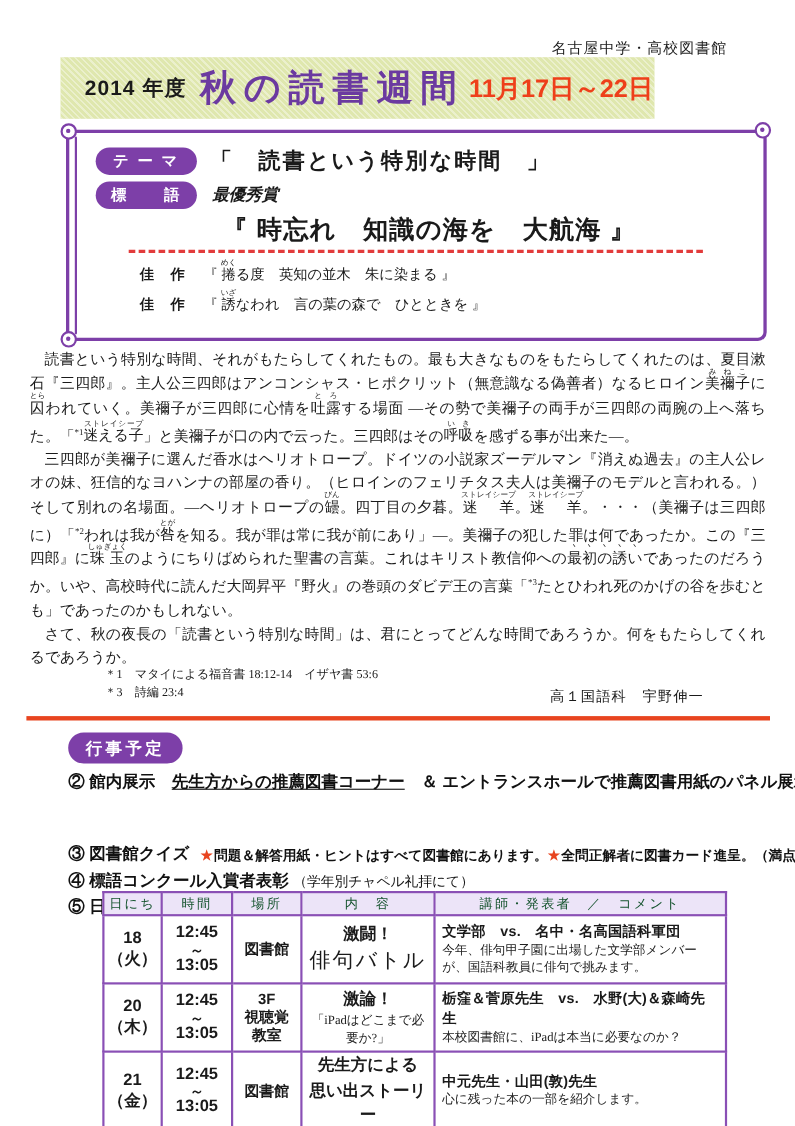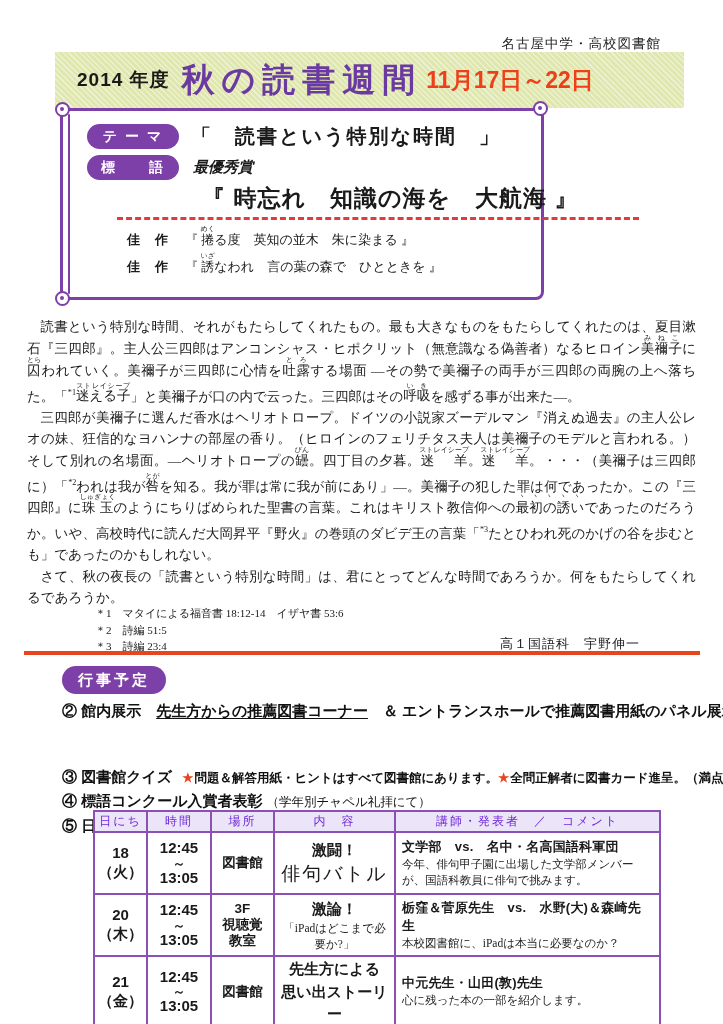--- a/index.html
+++ b/index.html
@@ -2,30 +2,30 @@
 <html><head>
 <meta charset="utf-8">
 <style>
   html,body{margin:0;padding:0;background:#888;}
   .page{position:relative;width:723px;height:1024px;background:#ffffff;
         font-family:"Liberation Serif","DejaVu Serif",serif;color:#1a1a1a;overflow:hidden;margin:0 auto;}
 
   .library-name{position:absolute;top:35px;right:62px;font-family:"Liberation Sans",sans-serif;
         font-size:13.5px;letter-spacing:1px;}
 
-  .banner{position:absolute;left:55px;top:52px;width:629px;height:56px;background:#dfe7ae;
+  .banner{position:absolute;left:55px;top:52px;width:540px;height:56px;background:#dfe7ae;
         background-image:repeating-linear-gradient(45deg,rgba(255,255,255,.38) 0 1.5px,transparent 1.5px 4px);
         display:flex;align-items:center;padding-left:22px;box-sizing:border-box;}
   .banner-year{font-family:"Liberation Sans",sans-serif;font-size:19px;font-weight:bold;letter-spacing:1px;}
   .banner-title{font-family:"Liberation Sans",sans-serif;font-size:33px;font-weight:bold;color:#6b3aa0;
         letter-spacing:7px;margin-left:12px;white-space:nowrap;}
   .banner-dates{font-family:"Liberation Sans",sans-serif;font-size:23px;font-weight:bold;color:#ee3f1a;
         margin-left:4px;white-space:nowrap;}
 
-  .scroll-box{position:absolute;left:60px;top:108px;width:484px;height:192px;border:3px solid #7d3fa8;
+  .scroll-box{position:absolute;left:60px;top:118px;width:637px;height:192px;border:3px solid #7d3fa8;
         border-radius:8px;box-sizing:border-box;padding:7px 12px 0 24px;background:#fff;}
   .scroll-box .inner-edge{position:absolute;left:5px;top:3px;bottom:3px;width:2px;background:#7d3fa8;border-radius:2px;}
   .curl{position:absolute;width:15px;height:15px;border:2.5px solid #7d3fa8;border-radius:50%;
         background:#fff;box-sizing:border-box;}
   .curl i{position:absolute;left:2.5px;top:2.5px;width:4px;height:4px;border-radius:50%;background:#7d3fa8;}
   .curl-tl{left:-8px;top:-9px;}
   .curl-tr{right:-7px;top:-10px;}
   .curl-bl{left:-8px;bottom:-9px;}
 
   .box-row{display:flex;align-items:center;margin-top:5px;}
@@ -40,40 +40,40 @@
   .red-dashed{margin:3px 0 5px 30px;width:522px;border-top:3px dashed #e23b3b;}
   .award-line{margin-left:40px;font-size:13px;line-height:24px;white-space:nowrap;}
   .award-rank{font-weight:bold;letter-spacing:1px;margin-right:16px;}
   ruby rt{font-size:7px;letter-spacing:0;}
 
   .article{position:absolute;left:27px;top:316px;width:669px;font-size:13.5px;line-height:21.6px;text-align:justify;}
   .article p{margin:0;text-indent:1em;}
   sup{font-size:0.6em;}
 
   .footnotes{position:absolute;left:95px;top:605px;font-size:11px;line-height:16.5px;}
-  .signature{position:absolute;left:500px;top:624px;font-size:13px;letter-spacing:1px;margin-top:11px;}
+  .signature{position:absolute;left:500px;top:624px;font-size:13px;letter-spacing:1px;}
   .divider{position:absolute;left:24px;top:651px;width:676px;height:4px;background:#e8441f;}
 
   .events-pill{position:absolute;left:62px;top:666px;height:28px;border-radius:14px;font-size:15px;
         letter-spacing:3px;padding:0 16px;}
   .event-list{position:absolute;left:62px;top:700px;width:630px;font-family:"Liberation Sans",sans-serif;
         font-weight:bold;font-size:15px;color:#111;}
   .event-item{margin-bottom:2px;line-height:22px;white-space:nowrap;}
   .event-item u{text-underline-offset:2px;}
   .item3{display:flex;align-items:flex-start;white-space:normal;margin-top:44px;}
   .item3-heading{white-space:nowrap;margin-right:10px;}
   .notes{display:flex;flex-direction:row;font-weight:bold;font-size:12.5px;line-height:18px;margin-top:3px;}
   .note-line{white-space:nowrap;}
   .star{color:#e8441f;margin-right:1px;}
   .item-note{font-weight:normal;font-size:12.5px;margin-left:4px;}
 
   .schedule{position:absolute;left:93px;top:810px;width:566px;border-collapse:collapse;table-layout:fixed;
         font-family:"Liberation Sans",sans-serif;background:#fff;}
   .schedule th,.schedule td{border:2px solid #8a50b5;padding:1px 3px;box-sizing:border-box;overflow:hidden;}
-  .schedule th{background:#ece4f8;color:#6d28d9;font-size:12px;font-weight:normal;height:21px;letter-spacing:2px;}
+  .schedule th{background:#ece4f8;color:#14532d;font-size:12px;font-weight:normal;height:21px;letter-spacing:2px;}
   .schedule td{text-align:center;vertical-align:middle;}
   .schedule tbody tr{height:62px;}
   .cell-date{font-size:15px;font-weight:bold;line-height:1.25;}
   .cell-time{font-size:15px;font-weight:bold;line-height:1.1;}
   .time-tilde{font-size:13px;font-weight:bold;line-height:1.0;}
   .cell-place{font-size:13.5px;font-weight:bold;line-height:1.2;}
   .content-main{font-size:15px;font-weight:bold;line-height:1.5;}
   .content-hand{font-size:19px;letter-spacing:2px;line-height:1.3;font-weight:500;}
   .content-quote{font-family:"Liberation Serif",serif;font-size:11.5px;line-height:1.4;}
   .cell-info{text-align:left !important;padding:3px 6px !important;}
@@ -126,21 +126,20 @@
   </div>
 
   <div class="article">
     <p>読書という特別な時間、それがもたらしてくれたもの。最も大きなものをもたらしてくれたのは、夏目漱石『三四郎』。主人公三四郎はアンコンシャス・ヒポクリット（無意識なる偽善者）なるヒロイン<ruby>美禰子<rt>みねこ</rt></ruby>に<ruby>囚<rt>とら</rt></ruby>われていく。美禰子が三四郎に心情を<ruby>吐露<rt>とろ</rt></ruby>する場面 ―その勢で美禰子の両手が三四郎の両腕の上へ落ちた。「<sup>*1</sup><ruby>迷える子<rt>ストレイシープ</rt></ruby>」と美禰子が口の内で云った。三四郎はその<ruby>呼吸<rt>いき</rt></ruby>を感ずる事が出来た―。</p>
     <p>三四郎が美禰子に選んだ香水はヘリオトロープ。ドイツの小説家ズーデルマン『消えぬ過去』の主人公レオの妹、狂信的なヨハンナの部屋の香り。（ヒロインのフェリチタス夫人は美禰子のモデルと言われる。）そして別れの名場面。―ヘリオトロープの<ruby>罎<rt>びん</rt></ruby>。四丁目の夕暮。<ruby>迷　羊<rt>ストレイシープ</rt></ruby>。<ruby>迷　羊<rt>ストレイシープ</rt></ruby>。・・・（美禰子は三四郎に）「<sup>*2</sup>われは我が<ruby>咎<rt>とが</rt></ruby>を知る。我が罪は常に我が前にあり」―。美禰子の犯した罪は何であったか。この『三四郎』に<ruby>珠玉<rt>しゅぎょく</rt></ruby>のようにちりばめられた聖書の言葉。これはキリスト教信仰への<ruby>最<rt>丶</rt></ruby><ruby>初<rt>丶</rt></ruby><ruby>の<rt>丶</rt></ruby><ruby>誘<rt>丶</rt></ruby><ruby>い<rt>丶</rt></ruby>であったのだろうか。いや、高校時代に読んだ大岡昇平『野火』の巻頭のダビデ王の言葉「<sup>*3</sup>たとひわれ死のかげの谷を歩むとも」であったのかもしれない。</p>
     <p>さて、秋の夜長の「読書という特別な時間」は、君にとってどんな時間であろうか。何をもたらしてくれるであろうか。</p>
   </div>
 
   <div class="footnotes">
       <div>＊1　マタイによる福音書 18:12-14　イザヤ書 53:6</div>
-      <div>＊2　詩編 51:5</div>
       <div>＊3　詩編 23:4</div>
     </div>
   <div class="signature">高１国語科　宇野伸一</div>
 
   <div class="divider"></div>
 
   <div class="pill events-pill">行事予定</div>
 
   <div class="event-list">
     <div class="event-item">② 館内展示　<u>先生方からの推薦図書コーナー</u>　＆ エントランスホールで推薦図書用紙のパネル展示</div>

